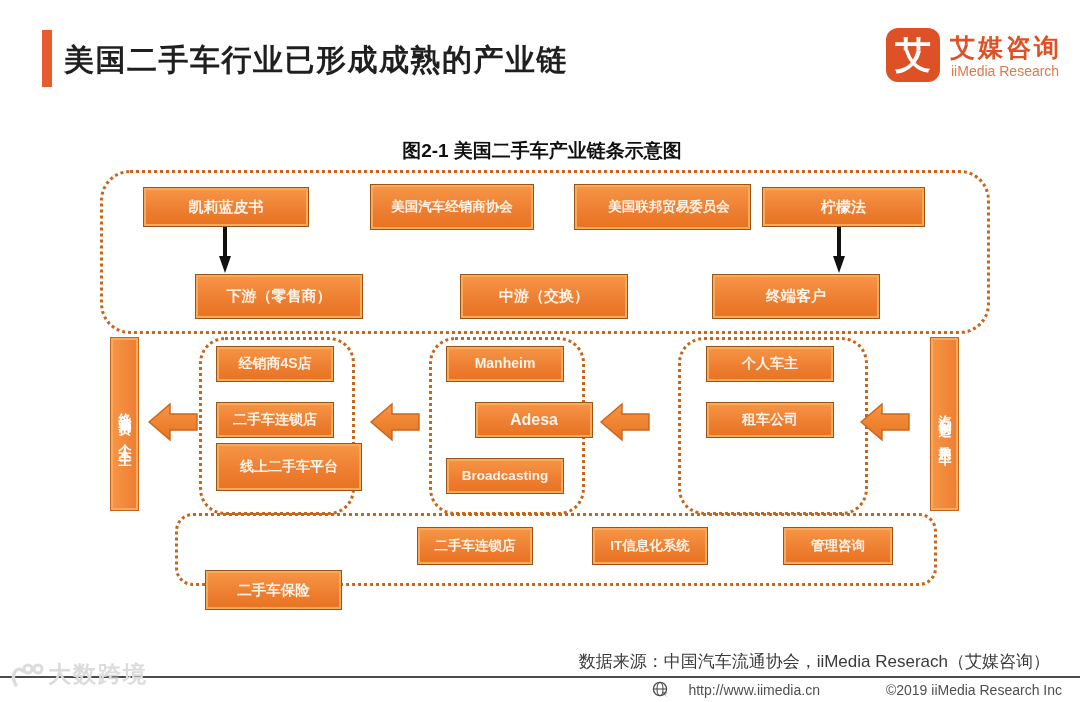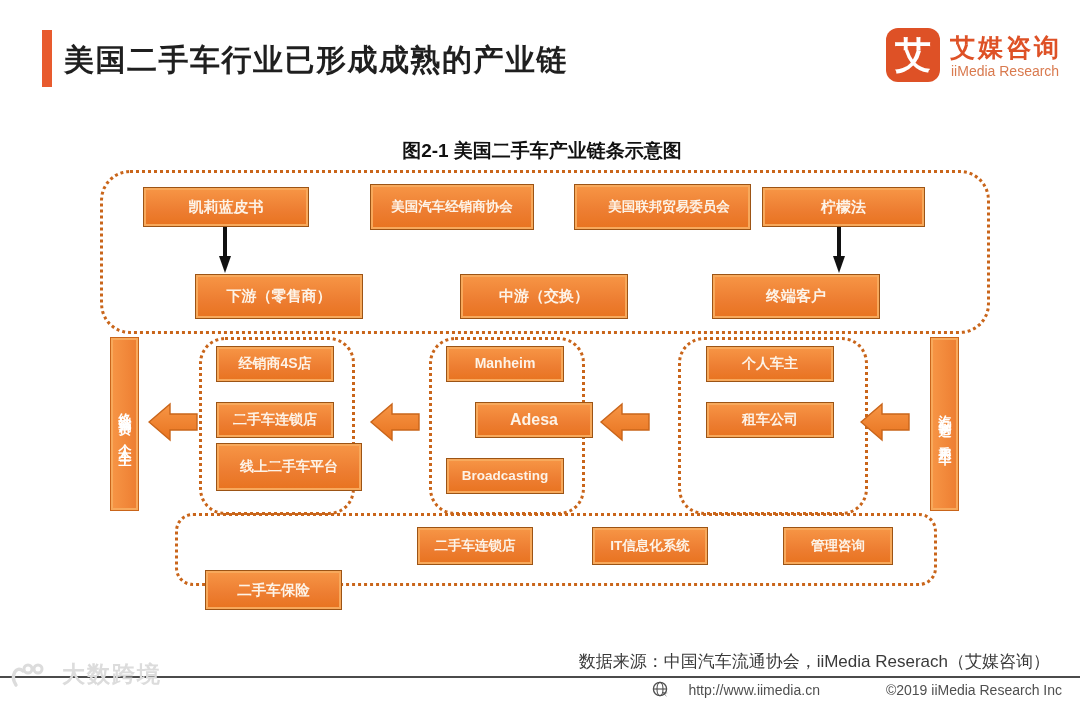--- a/index.html
+++ b/index.html
@@ -39,21 +39,21 @@
   .vgap{height:18px;}
   
   .block-arrow{position:absolute;top:402px;height:40px;}
   
   .down-arrow{position:absolute;width:14px;height:46px;}
   
   .source-note{position:absolute;right:30px;top:650px;font-size:17px;color:#3a3a3a;}
   .footer-line{position:absolute;left:0;top:676px;width:1080px;height:2px;background:#4b4b4b;}
   .footer-right{position:absolute;right:18px;top:681px;font-size:14px;color:#4f4f4f;display:flex;align-items:center;gap:19px;}
   .footer-gap{display:inline-block;width:28px;}
-  .watermark{position:absolute;left:8px;top:659px;display:flex;align-items:center;gap:18px;
+  .watermark{position:absolute;left:8px;top:659px;display:flex;align-items:center;gap:4px;
     font-size:23px;font-weight:bold;color:#DCDCDC;letter-spacing:2px;z-index:2;}
 </style>
 </head>
 <body>
 
 <div class="page">
 
   <div class="accent-bar"></div>
   <div class="page-title">美国二手车行业已形成成熟的产业链</div>
 

